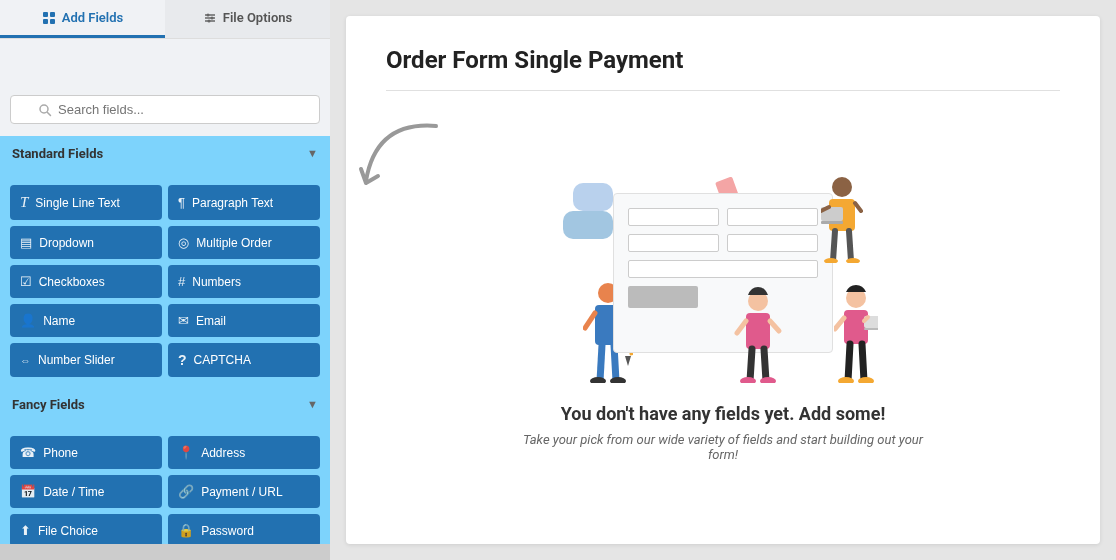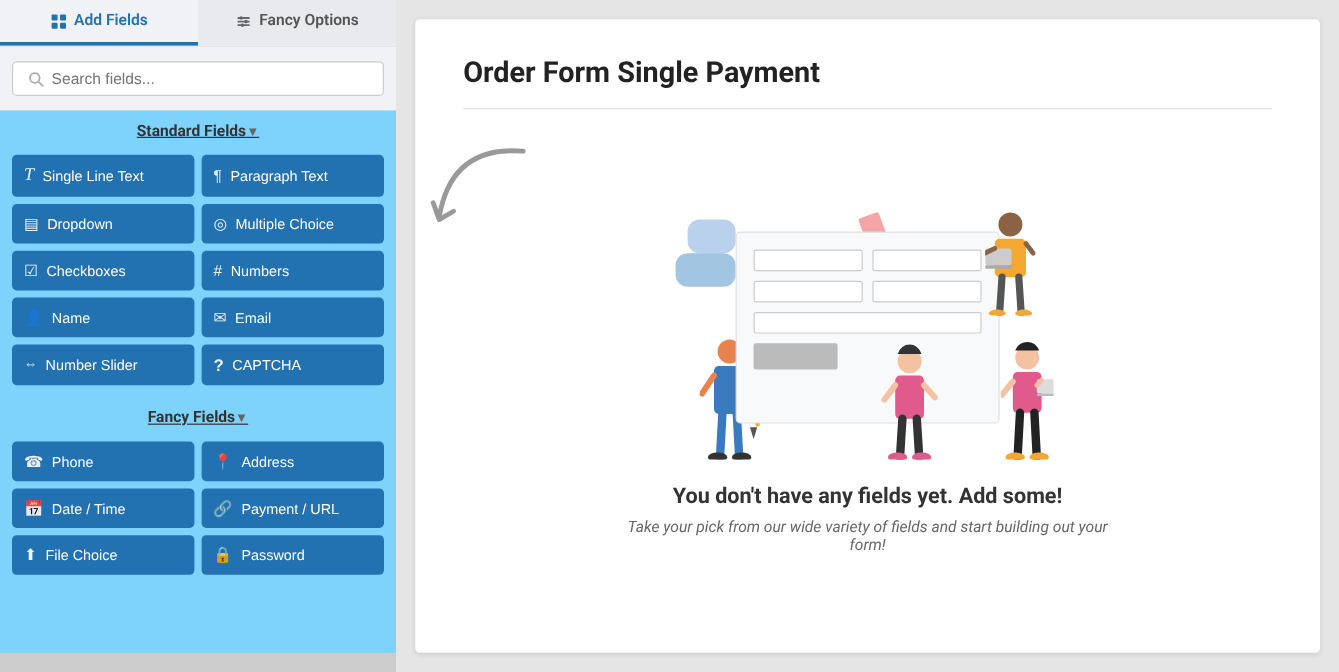--- a/index.html
+++ b/index.html
@@ -54,48 +54,48 @@
     .search-container {
       padding: 12px 10px;
       background: #f0f2f5;
     }
     .search-input-wrap {
       display: flex;
       align-items: center;
       background: #fff;
       border: 1px solid #ccc;
       border-radius: 4px;
-      padding: 6px 12px;
+      padding: 6px 27px;
       gap: 6px;
+      margin-top: 44px;
     }
     .search-input-wrap input {
       border: none;
       outline: none;
       font-size: 13px;
       color: #555;
       width: 100%;
       background: transparent;
     }
     .search-icon-svg { color: #aaa; flex-shrink: 0; }
 
     .fields-scroll {
       flex: 1;
       overflow-y: auto;
       padding: 0 10px 10px;
     }
 
     .section-header {
       display: flex;
-      justify-content: center;
-      align-items: center;
-      padding: 10px 2px 12px;
+      justify-content: space-between;
+      align-items: center;
+      padding: 10px 2px 24px;
       font-size: 13px;
       font-weight: 700;
       color: #333;
-      text-decoration: underline;
     }
     .chevron { font-size: 11px; color: #666; }
 
     .fields-grid {
       display: grid;
       grid-template-columns: 1fr 1fr;
       gap: 6px;
       margin-bottom: 10px;
     }
     .field-btn {
@@ -280,21 +280,21 @@
     </div>
     <div class="tab">
       <svg width="14" height="14" viewBox="0 0 14 14" fill="none">
         <line x1="2" y1="4" x2="12" y2="4" stroke="#666" stroke-width="1.5"></line>
         <line x1="2" y1="7" x2="12" y2="7" stroke="#666" stroke-width="1.5"></line>
         <line x1="2" y1="10" x2="12" y2="10" stroke="#666" stroke-width="1.5"></line>
         <circle cx="5" cy="4" r="1.5" fill="#666"></circle>
         <circle cx="9" cy="7" r="1.5" fill="#666"></circle>
         <circle cx="6" cy="10" r="1.5" fill="#666"></circle>
       </svg>
-      <span>Fancy Options</span>
+      <span>File Options</span>
     </div>
   </div>
 
   <div class="search-container">
     <div class="search-input-wrap">
       <svg class="search-icon-svg" width="14" height="14" viewBox="0 0 14 14" fill="none">
         <circle cx="6" cy="6" r="4" stroke="#aaa" stroke-width="1.5"></circle>
         <line x1="9.5" y1="9.5" x2="12.5" y2="12.5" stroke="#aaa" stroke-width="1.5" stroke-linecap="round"></line>
       </svg>
       <input type="text" placeholder="Search fields..." style="">
@@ -315,21 +315,21 @@
       <button class="field-btn">
         <span class="field-icon">¶</span>
         <span>Paragraph Text</span>
       </button>
       <button class="field-btn">
         <span class="field-icon">▤</span>
         <span>Dropdown</span>
       </button>
       <button class="field-btn">
         <span class="field-icon">◎</span>
-        <span>Multiple Choice</span>
+        <span>Multiple Order</span>
       </button>
       <button class="field-btn">
         <span class="field-icon">☑</span>
         <span>Checkboxes</span>
       </button>
       <button class="field-btn">
         <span class="field-icon">#</span>
         <span>Numbers</span>
       </button>
       <button class="field-btn">

